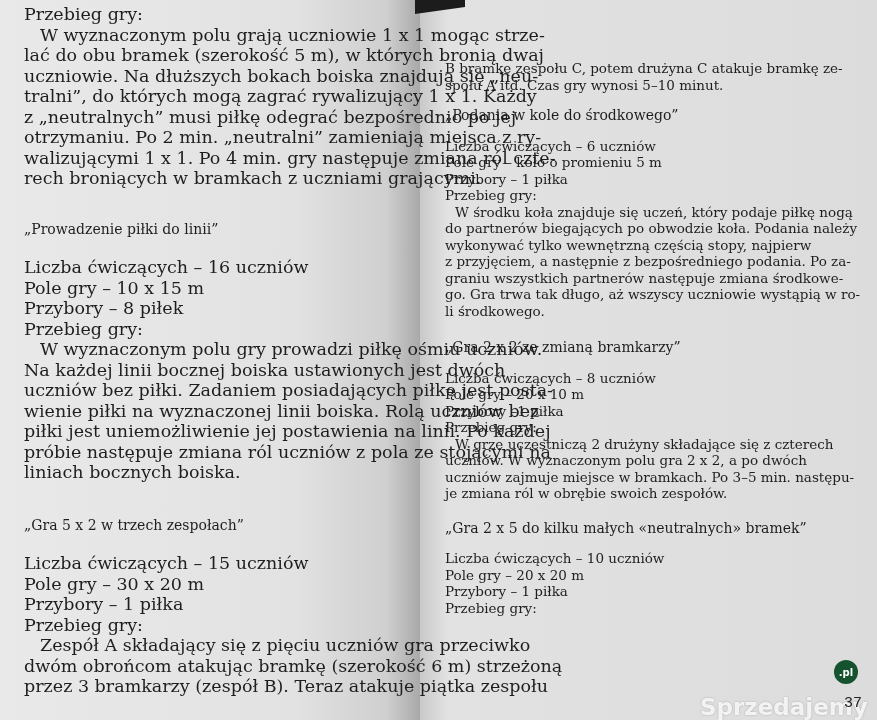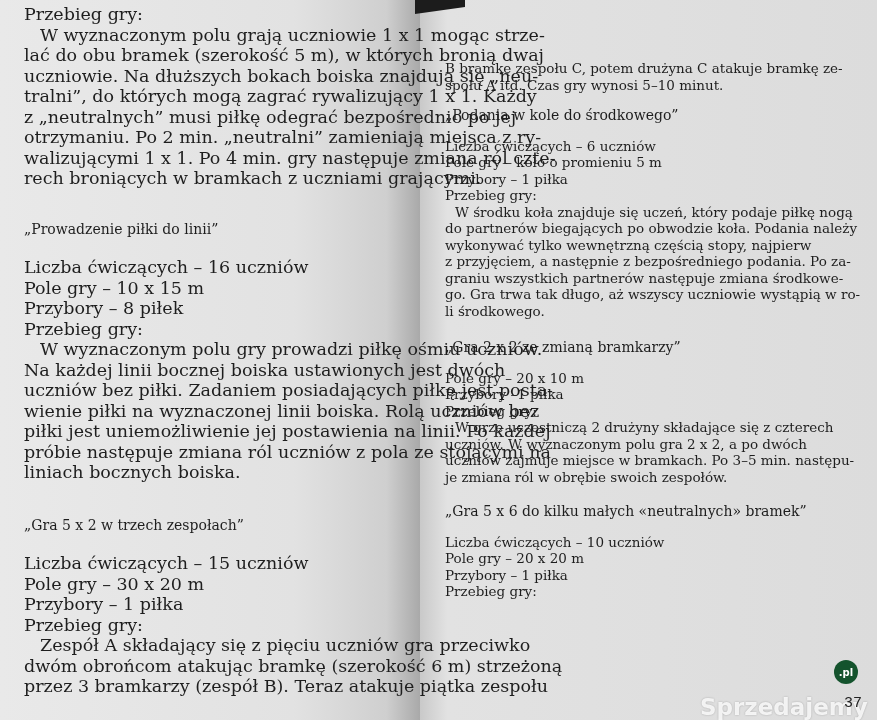--- a/index.html
+++ b/index.html
@@ -105,29 +105,30 @@
   <div class="line">Przebieg gry:</div>
   <div class="line indent">W środku koła znajduje się uczeń, który podaje piłkę nogą</div>
   <div class="line">do partnerów biegających po obwodzie koła. Podania należy</div>
   <div class="line">wykonywać tylko wewnętrzną częścią stopy, najpierw</div>
   <div class="line">z przyjęciem, a następnie z bezpośredniego podania. Po za-</div>
   <div class="line">graniu wszystkich partnerów następuje zmiana środkowe-</div>
   <div class="line">go. Gra trwa tak długo, aż wszyscy uczniowie wystąpią w ro-</div>
   <div class="line">li środkowego.</div>
 
   <div class="line heading" style="margin-top:20px">„Gra 2 x 2 ze zmianą bramkarzy”</div>
+  <div class="line">Liczba ćwiczących – 8 uczniów</div>
   <div class="line">Pole gry – 20 x 10 m</div>
   <div class="line">Przybory –1 piłka</div>
   <div class="line">Przebieg gry:</div>
   <div class="line indent">W grze uczestniczą 2 drużyny składające się z czterech</div>
   <div class="line">uczniów. W wyznaczonym polu gra 2 x 2, a po dwóch</div>
   <div class="line">uczniów zajmuje miejsce w bramkach. Po 3–5 min. następu-</div>
   <div class="line">je zmiana ról w obrębie swoich zespołów.</div>
 
-  <div class="line heading" style="margin-top:18px">„Gra 5 x 6 do kilku małych «neutralnych» bramek”</div>
+  <div class="line heading" style="margin-top:18px">„Gra 2 x 5 do kilku małych «neutralnych» bramek”</div>
   <div class="line">Liczba ćwiczących – 10 uczniów</div>
   <div class="line">Pole gry – 20 x 20 m</div>
   <div class="line">Przybory – 1 piłka</div>
   <div class="line">Przebieg gry:</div>
 </div>
 
 <div class="watermark">Sprzedajemy</div>
 <div class="watermark-badge">.pl</div>
 <div class="page-number">37</div>
 

